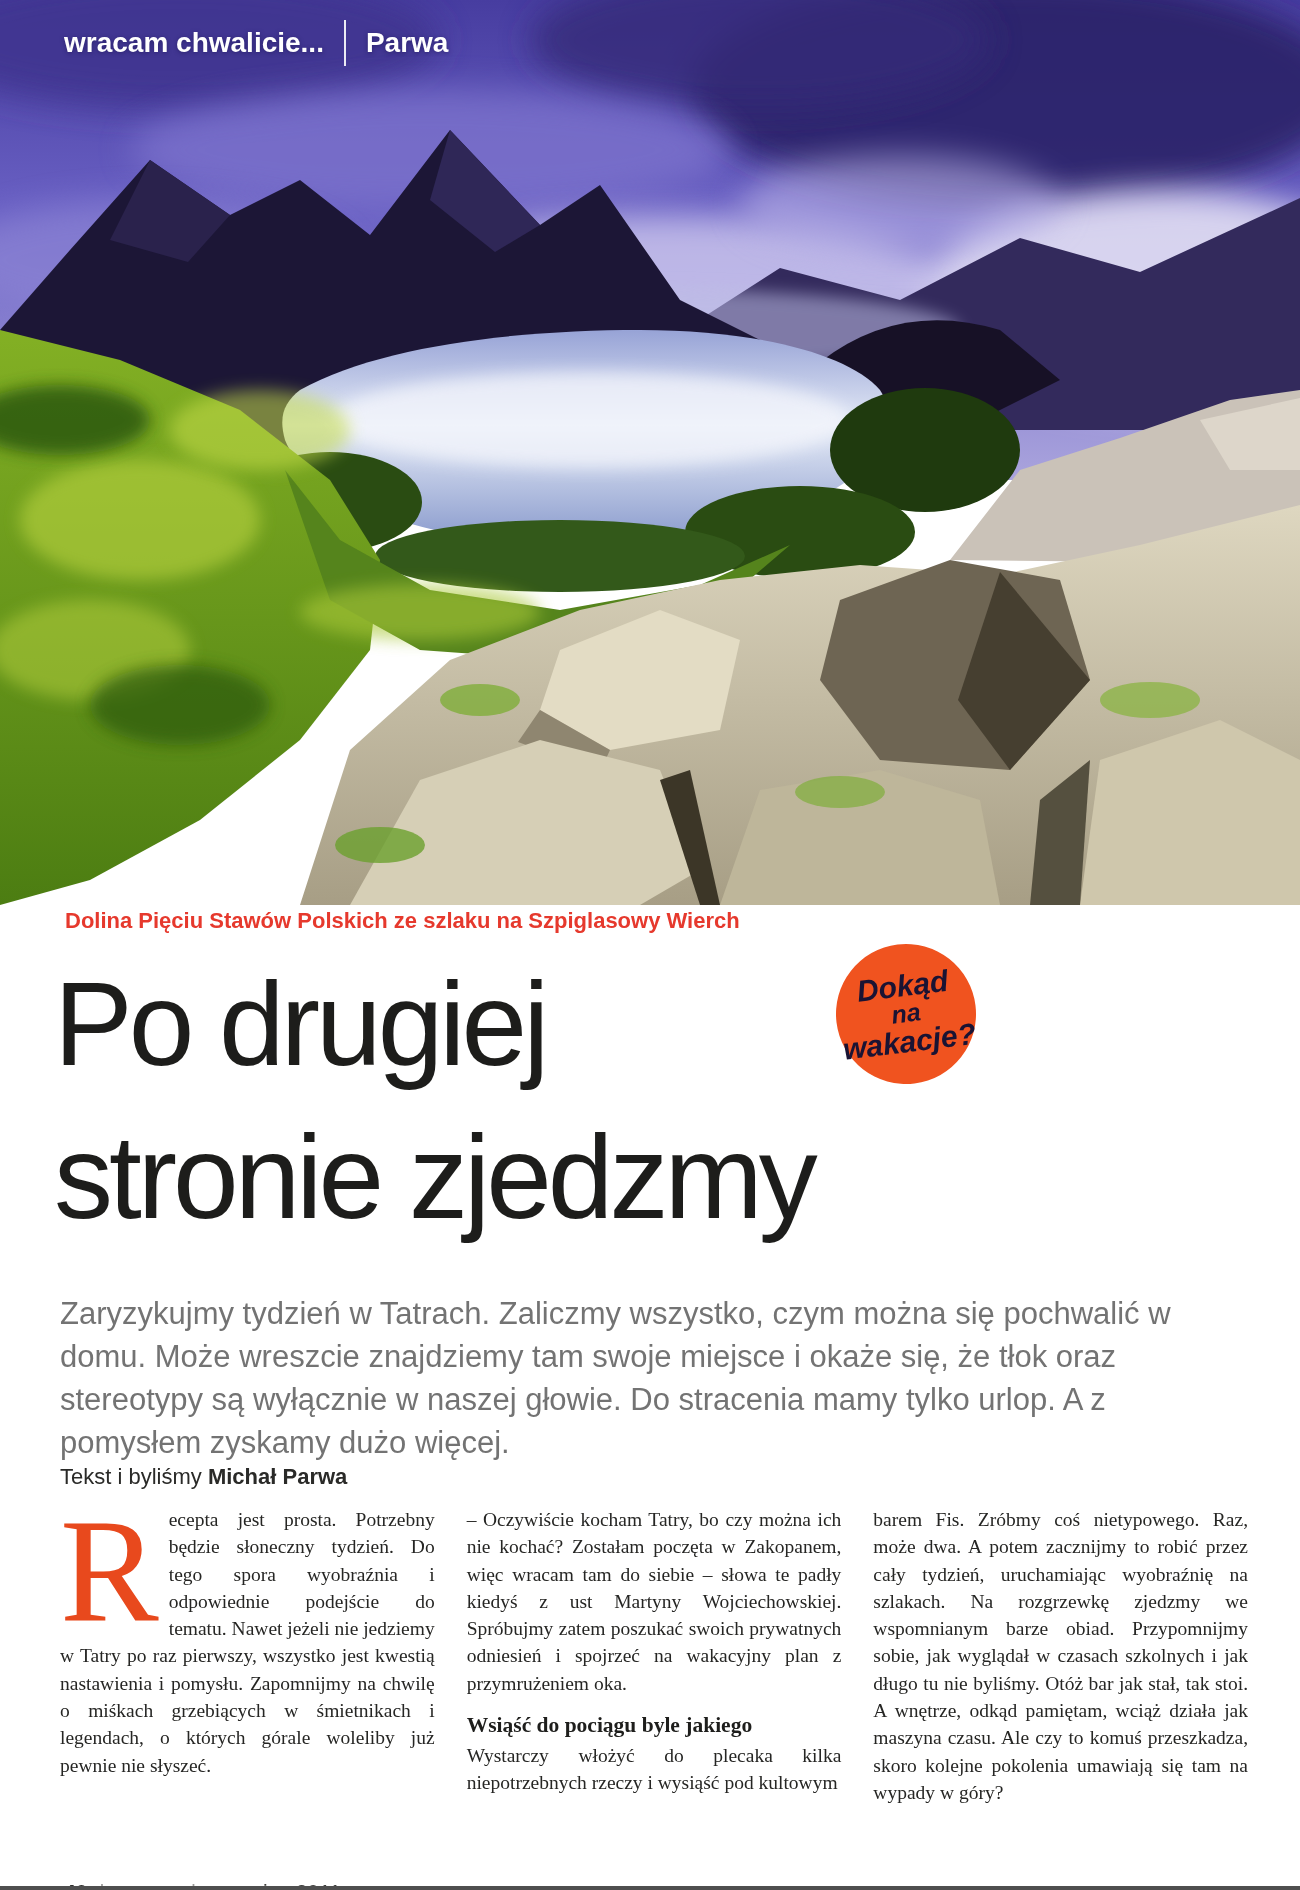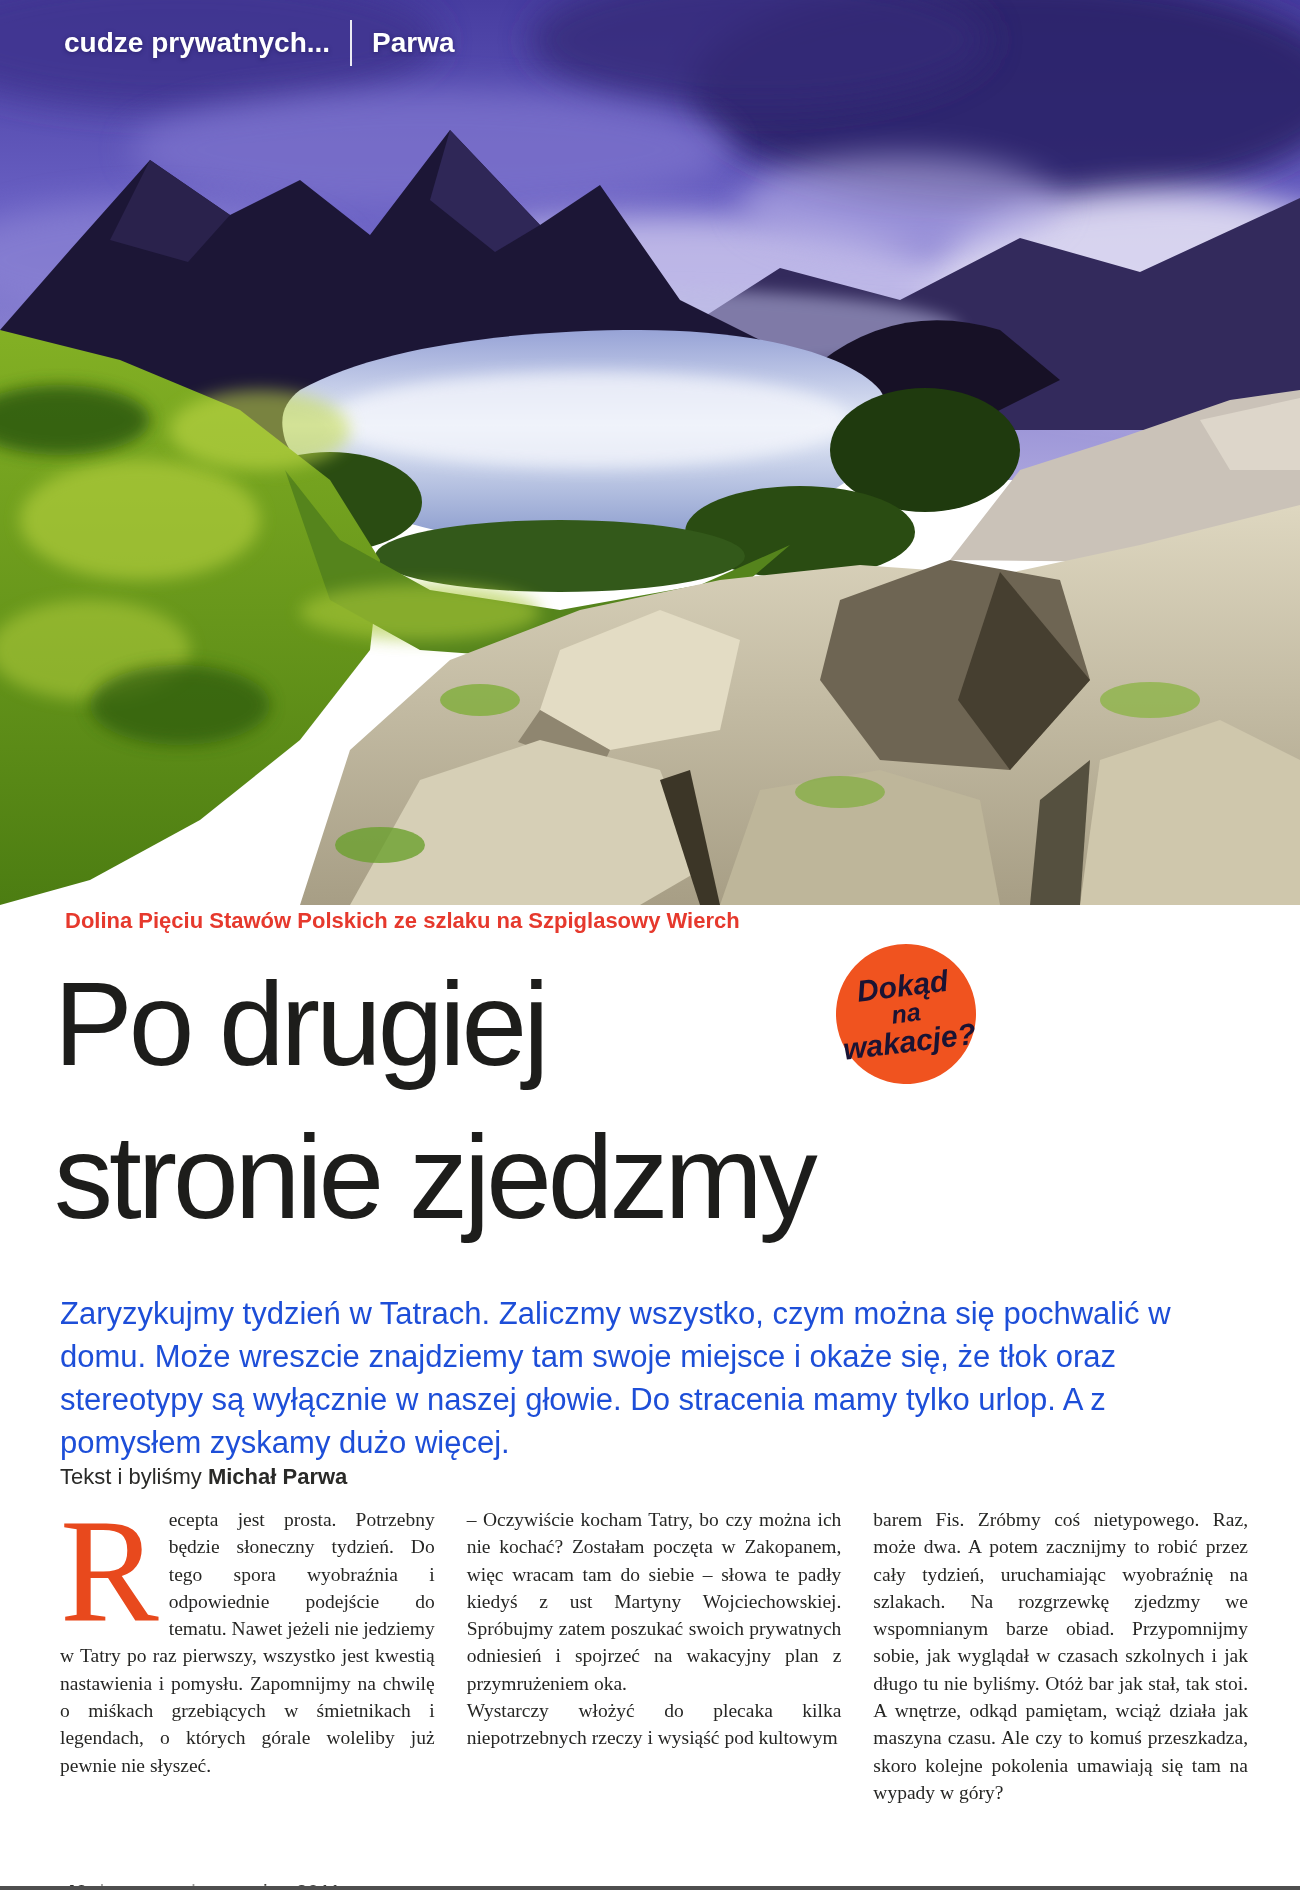--- a/index.html
+++ b/index.html
@@ -50,21 +50,21 @@
     font-weight: 700; font-style: italic; text-align: center;
     line-height: 1.02; transform: rotate(-7deg);
   }
   .badge .b1 { font-size: 30px; }
   .badge .b2 { font-size: 25px; }
   .badge .b3 { font-size: 30px; }
 
   
   .lead {
     position: absolute; top: 1292px; left: 60px; width: 1190px;
-    font-size: 31px; line-height: 1.39; color: #1d4ed8;
+    font-size: 31px; line-height: 1.39; color: #737373;
   }
   .byline {
     position: absolute; top: 1464px; left: 60px;
     font-size: 22px; color: #2a2a28;
   }
   .byline b { font-weight: 700; }
 
   
   .columns {
     position: absolute; top: 1506px; left: 60px; width: 1188px;
@@ -183,21 +183,21 @@
       <path d="M1080,905 L1100,760 L1220,720 L1300,760 L1300,905 Z" fill="#cfc7ac"></path>
       <path d="M1090,760 L1080,905 L1030,905 L1040,800 Z" fill="#55503f"></path>
       <path d="M690,770 L720,905 L700,905 L660,780 Z" fill="#3c3627"></path>
       <ellipse cx="480" cy="700" rx="40" ry="16" fill="#7fae3a" opacity=".8"></ellipse>
       <ellipse cx="840" cy="792" rx="45" ry="16" fill="#7fae3a" opacity=".7"></ellipse>
       <ellipse cx="1150" cy="700" rx="50" ry="18" fill="#86b43c" opacity=".7"></ellipse>
       <ellipse cx="380" cy="845" rx="45" ry="18" fill="#6ba02e" opacity=".8"></ellipse>
     </svg>
 
     <div class="photo-header">
-      <span>cudze prywatnych...</span>
+      <span>wracam chwalicie...</span>
       <span class="hdr-divider"></span>
       <span>Parwa</span>
     </div>
   </div>
 
   <div class="caption">Dolina Pięciu Stawów Polskich ze szlaku na Szpiglasowy Wierch</div>
 
   <h1 class="headline"><span>Po drugiej</span><br><span>stronie zjedzmy</span></h1>
 
   <div class="badge">
@@ -209,20 +209,21 @@
   <p class="lead">Zaryzykujmy tydzień w Tatrach. Zaliczmy wszystko, czym można się pochwalić w domu. Może wreszcie znajdziemy tam swoje miejsce i okaże się, że tłok oraz stereotypy są wyłącznie w naszej głowie. Do stracenia mamy tylko urlop. A z pomysłem zyskamy dużo więcej.</p>
 
   <p class="byline"><span>Tekst i byliśmy </span><b>Michał Parwa</b></p>
 
   <div class="columns">
     <div class="col">
       <p><span class="dropcap">R</span><span>ecepta jest prosta. Potrzebny będzie słoneczny tydzień. Do tego spora wyobraźnia i odpowiednie podejście do tematu. Nawet jeżeli nie jedziemy w Tatry po raz pierwszy, wszystko jest kwestią nastawienia i pomysłu. Zapomnijmy na chwilę o miśkach grzebiących w śmietnikach i legendach, o których górale woleliby już pewnie nie słyszeć.</span></p>
     </div>
     <div class="col">
       <p>– Oczywiście kocham Tatry, bo czy można ich nie kochać? Zostałam poczęta w Zakopanem, więc wracam tam do siebie – słowa te padły kiedyś z ust Martyny Wojciechowskiej. Spróbujmy zatem poszukać swoich prywatnych odniesień i spojrzeć na wakacyjny plan z przymrużeniem oka.</p>
+      <h3 class="subhead">Wsiąść do pociągu byle jakiego</h3>
       <p>Wystarczy włożyć do plecaka kilka niepotrzebnych rzeczy i wysiąść pod kultowym</p>
     </div>
     <div class="col">
       <p>barem Fis. Zróbmy coś nietypowego. Raz, może dwa. A potem zacznijmy to robić przez cały tydzień, uruchamiając wyobraźnię na szlakach. Na rozgrzewkę zjedzmy we wspomnianym barze obiad. Przypomnijmy sobie, jak wyglądał w czasach szkolnych i jak długo tu nie byliśmy. Otóż bar jak stał, tak stoi. A wnętrze, odkąd pamiętam, wciąż działa jak maszyna czasu. Ale czy to komuś przeszkadza, skoro kolejne pokolenia umawiają się tam na wypady w góry?</p>
     </div>
   </div>
 
   <div class="footer">
     <span class="pg">40</span>
     <span class="sep">|</span>

